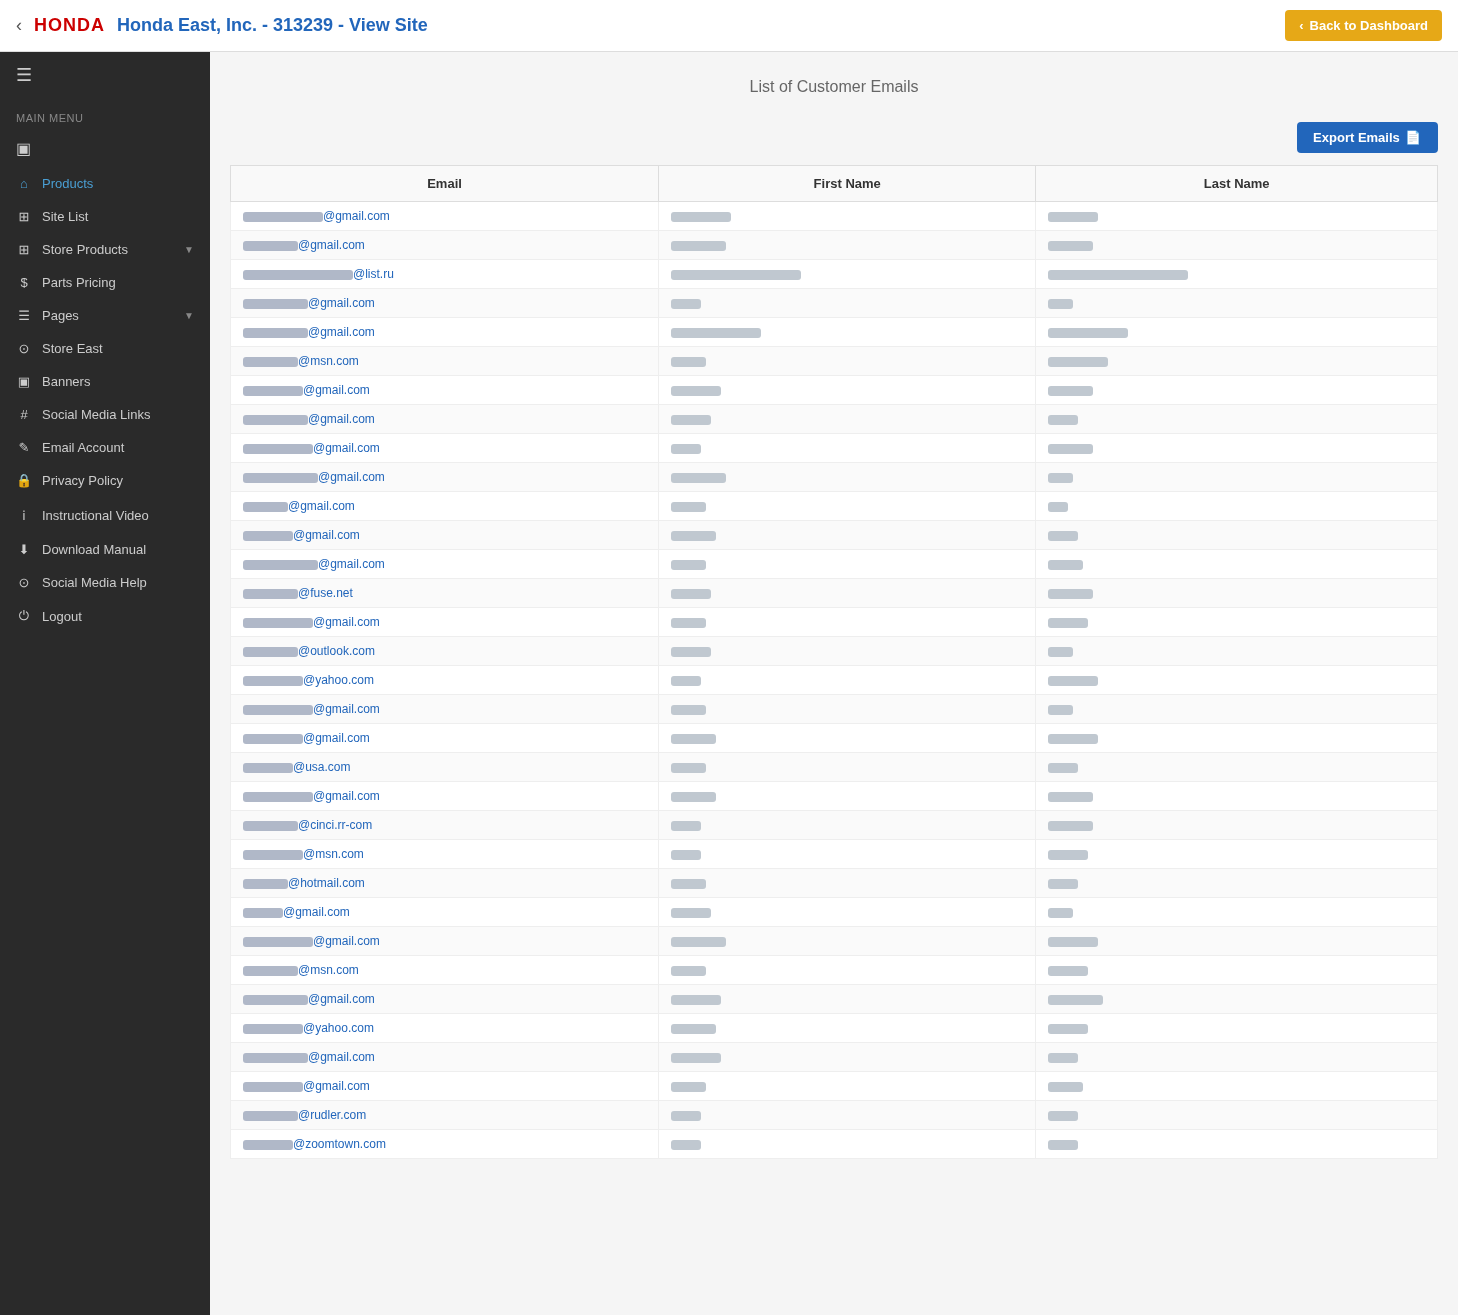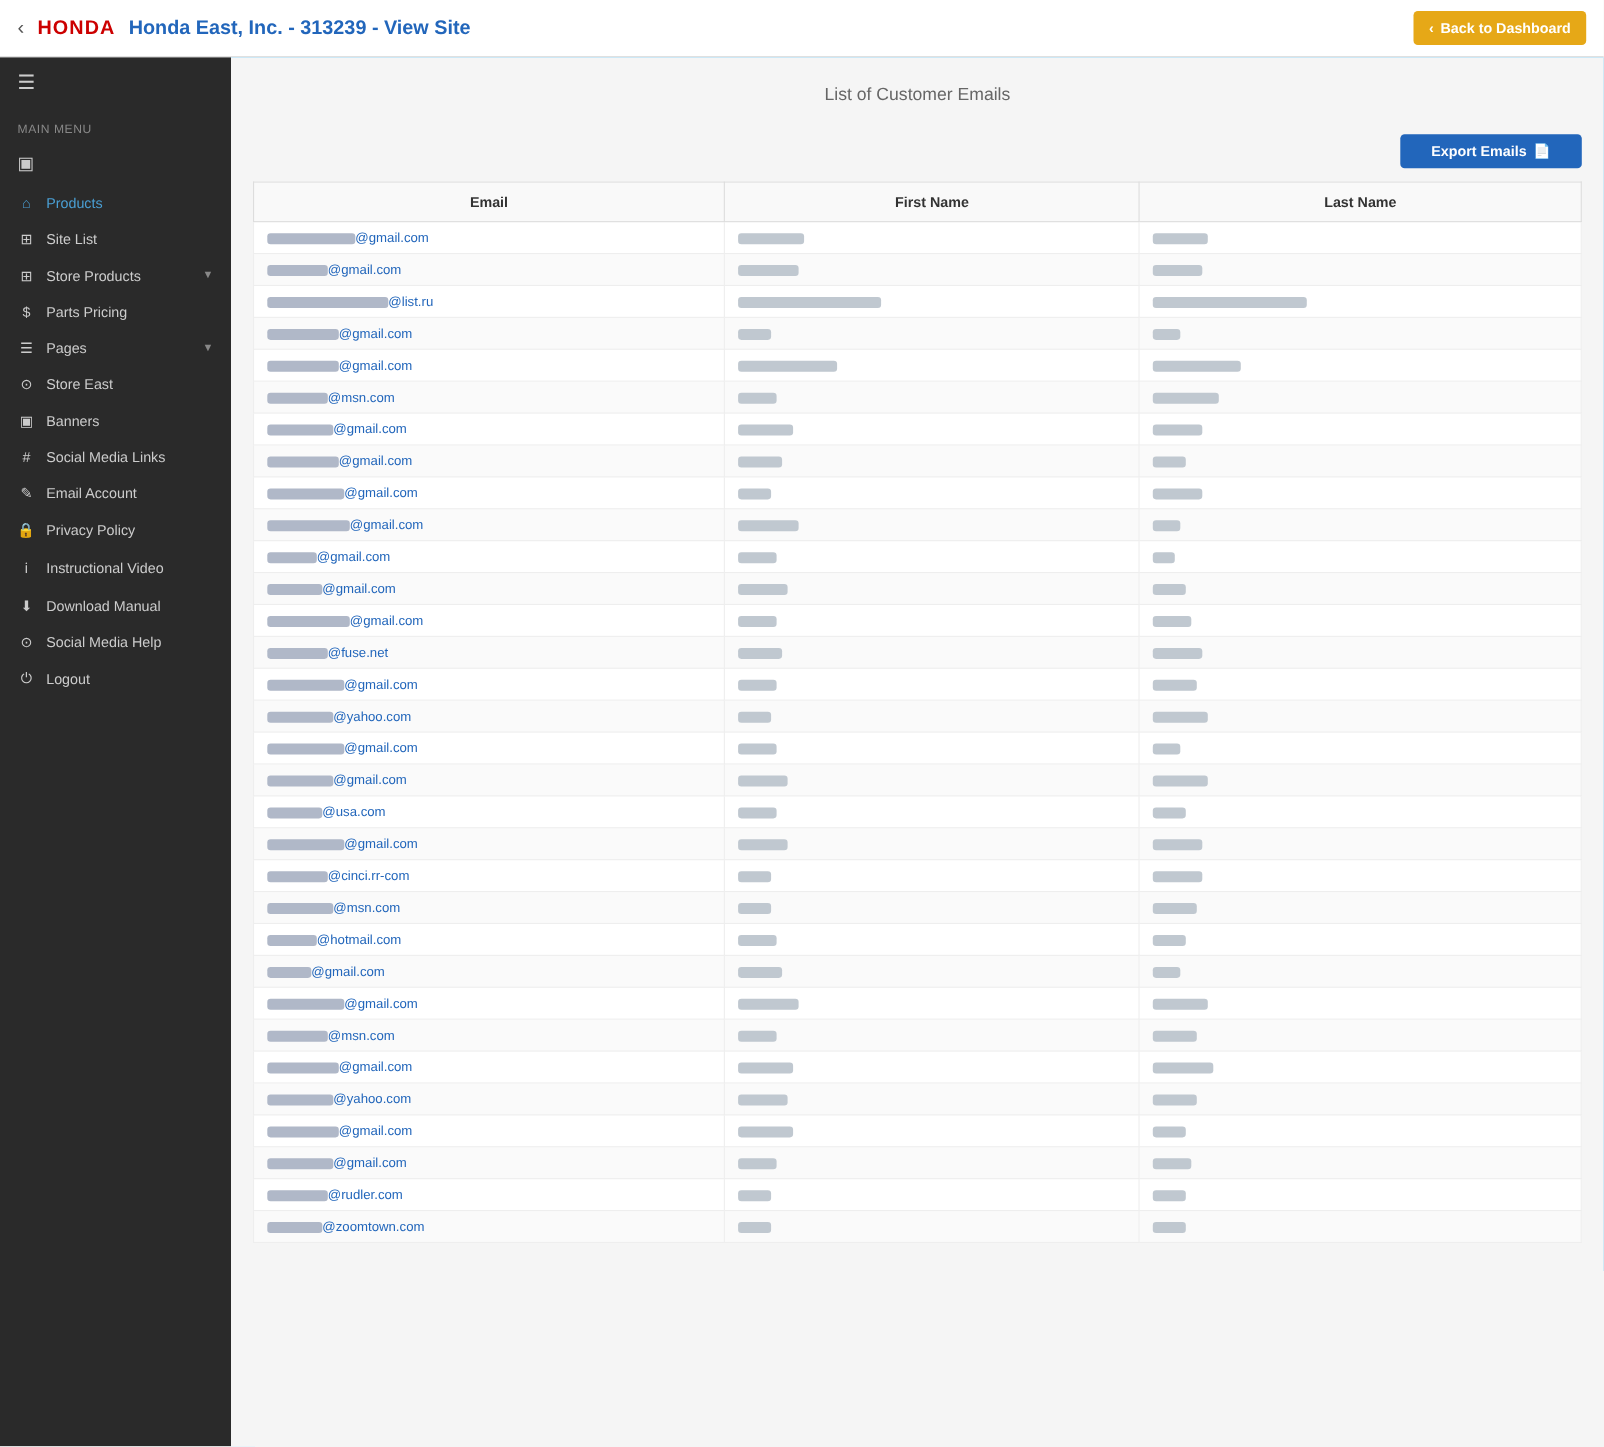--- a/index.html
+++ b/index.html
@@ -49,36 +49,36 @@
     .sidebar-icon { font-size: 13px; width: 16px; text-align: center; flex-shrink: 0; }
     .sidebar-item-row { display: flex; align-items: center; justify-content: space-between; width: 100%; }
     .sidebar-chevron { font-size: 10px; color: #888; }
     .monitor-icon-btn {
       background: none; border: none; color: #ccc; cursor: pointer;
       padding: 9px 16px; display: flex; align-items: center; font-size: 16px;
     }
 
     
     .content-area {
-      flex: 1; overflow-y: auto; background: #7dd3fc; padding: 0;
+      flex: 1; overflow-y: auto; background: #7f1d1d; padding: 0;
     }
     .content-inner {
       background: #f5f5f5; margin: 0; padding: 16px 20px;
       min-height: 100%;
     }
     .page-title-bar {
       text-align: center; color: #666; font-size: 16px; margin-bottom: 16px;
       padding: 10px;
     }
     .export-row {
       display: flex; justify-content: flex-end; margin-bottom: 12px;
     }
     .export-btn {
       background: #2266bb; color: #fff; border: none; border-radius: 4px;
-      padding: 8px 28px; cursor: pointer; font-size: 13px; font-weight: bold;
+      padding: 8px 16px; cursor: pointer; font-size: 13px; font-weight: bold;
       display: flex; align-items: center; gap: 6px;
     }
 
     
     .email-table {
       width: 100%; border-collapse: collapse; background: #fff;
       border: 1px solid #ddd;
     }
     .email-table th {
       background: #f9f9f9; border: 1px solid #ddd; padding: 10px 12px;
@@ -273,20 +273,25 @@
               <td><span class="blurred-text" style="width: 55px; background: rgb(176, 184, 200);"></span><span class="email-domain">@fuse.net</span></td>
               <td><span class="blurred-text" style="width: 40px; background: rgb(192, 200, 208);"></span></td>
               <td><span class="blurred-text" style="width: 45px; background: rgb(192, 200, 208);"></span></td>
             </tr>
             <tr>
               <td><span class="blurred-text" style="width: 70px; background: rgb(176, 184, 200);"></span><span class="email-domain">@gmail.com</span></td>
               <td><span class="blurred-text" style="width: 35px; background: rgb(192, 200, 208);"></span></td>
               <td><span class="blurred-text" style="width: 40px; background: rgb(192, 200, 208);"></span></td>
             </tr>
             <tr>
+              <td><span class="blurred-text" style="width: 55px; background: rgb(176, 184, 200);"></span><span class="email-domain">@outlook.com</span></td>
+              <td><span class="blurred-text" style="width: 40px; background: rgb(192, 200, 208);"></span></td>
+              <td><span class="blurred-text" style="width: 25px; background: rgb(192, 200, 208);"></span></td>
+            </tr>
+            <tr>
               <td><span class="blurred-text" style="width: 60px; background: rgb(176, 184, 200);"></span><span class="email-domain">@yahoo.com</span></td>
               <td><span class="blurred-text" style="width: 30px; background: rgb(192, 200, 208);"></span></td>
               <td><span class="blurred-text" style="width: 50px; background: rgb(192, 200, 208);"></span></td>
             </tr>
             <tr>
               <td><span class="blurred-text" style="width: 70px; background: rgb(176, 184, 200);"></span><span class="email-domain">@gmail.com</span></td>
               <td><span class="blurred-text" style="width: 35px; background: rgb(192, 200, 208);"></span></td>
               <td><span class="blurred-text" style="width: 25px; background: rgb(192, 200, 208);"></span></td>
             </tr>
             <tr>

